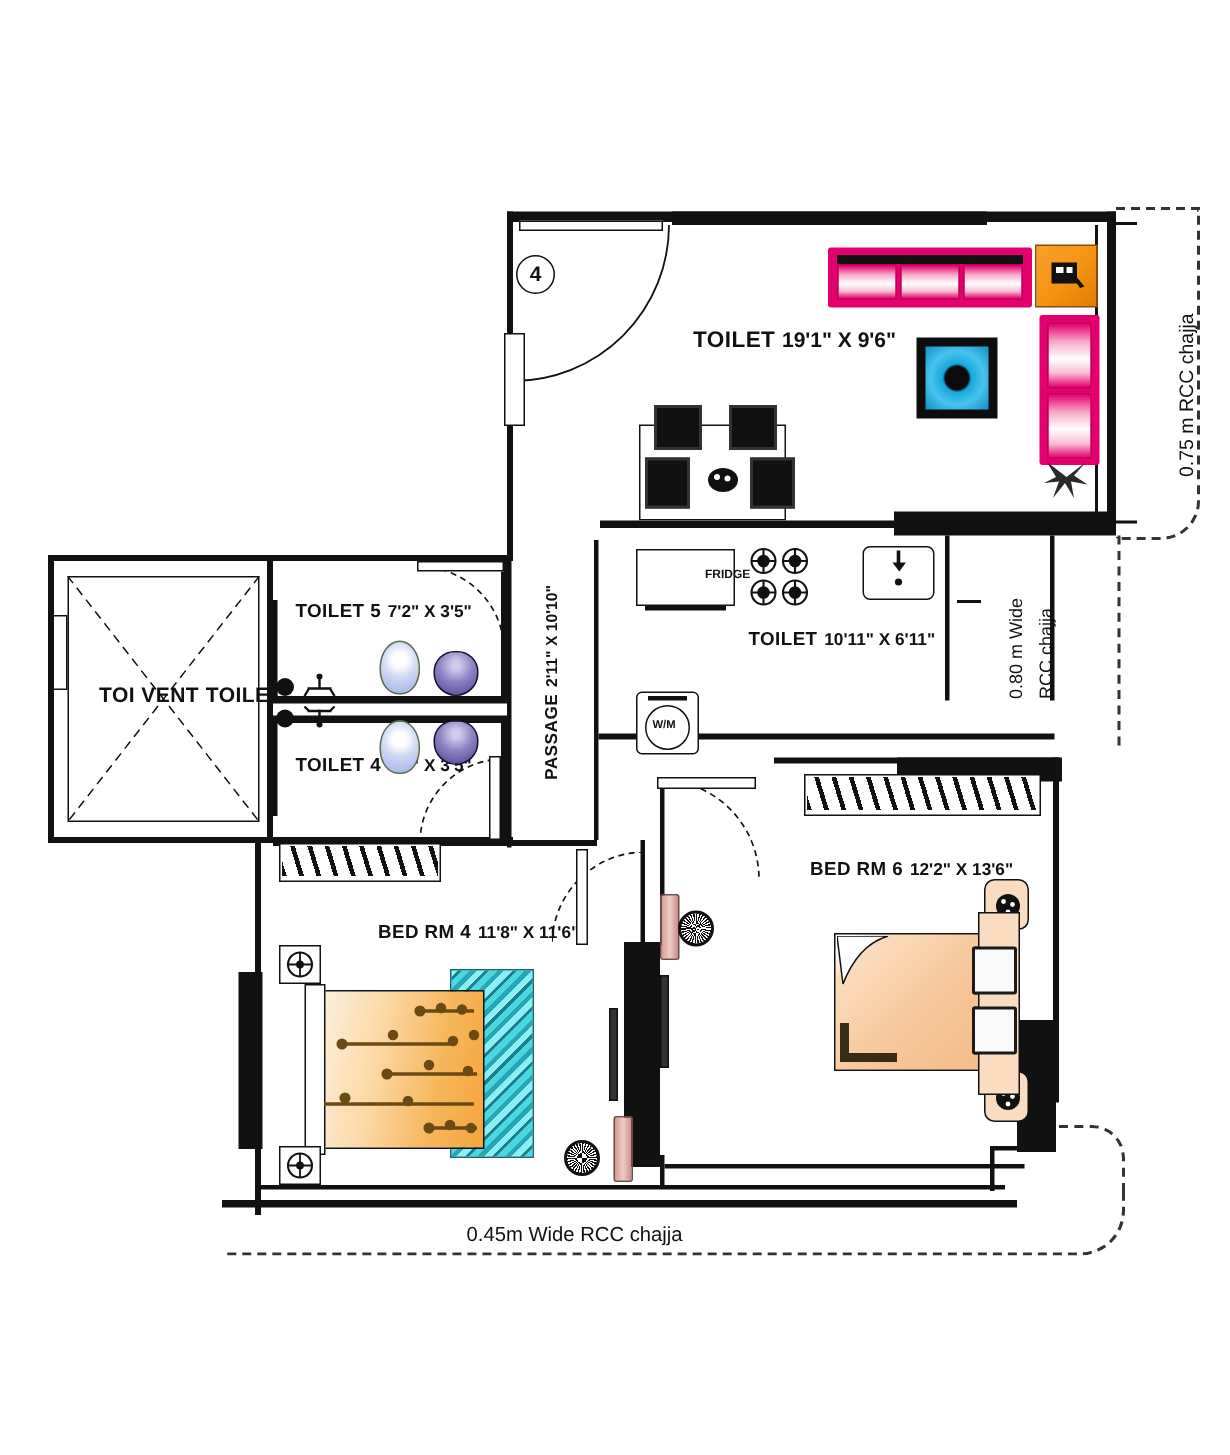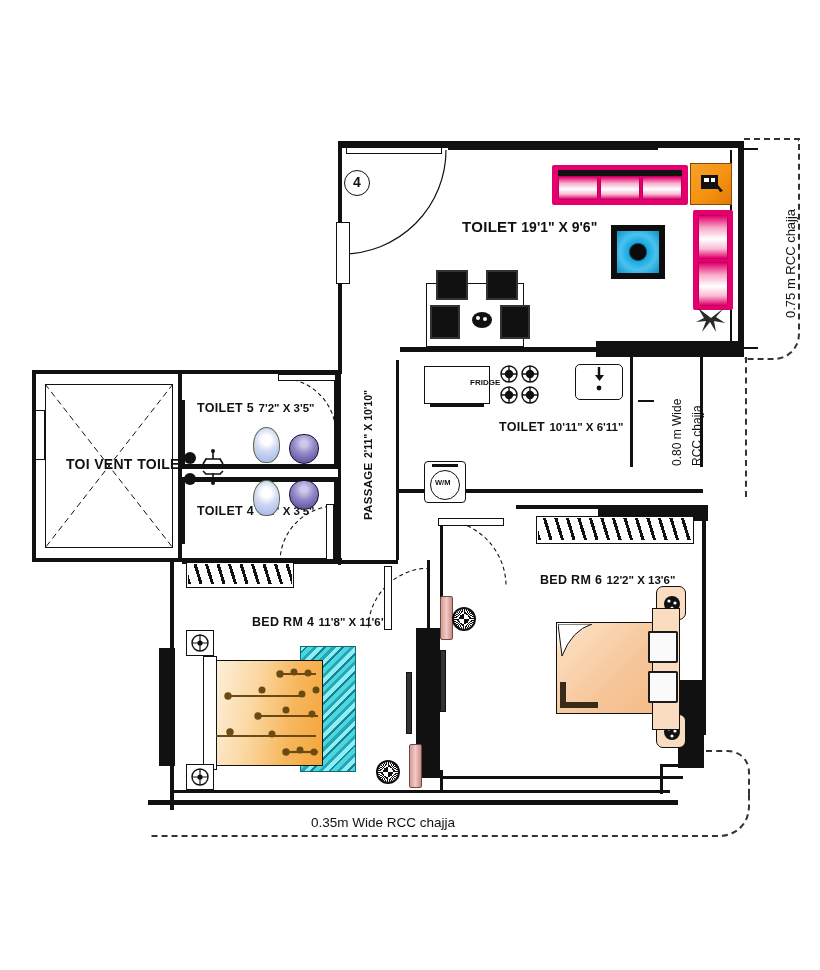--- a/index.html
+++ b/index.html
@@ -377,15 +377,15 @@
   <div class="abs pilaster" style="left:409px;top:744px;width:13px;height:44px;border-radius:2px;"></div>
   <div class="abs col-dot" style="left:376px;top:760px;width:24px;height:24px;"></div>
   <div class="abs" style="left:406px;top:672px;width:6px;height:62px;background:#333;border:1px solid #111;"></div>
   <div class="abs" style="left:440px;top:650px;width:6px;height:62px;background:#333;border:1px solid #111;"></div>
 
   <div class="lbl vert" style="left:784px;top:318px;transform:rotate(-90deg);font-size:13px;">0.75 m RCC chajja</div>
 
   <div class="lbl vert" style="left:671px;top:466px;transform:rotate(-90deg);font-size:12px;">0.80 m Wide</div>
   <div class="lbl vert" style="left:691px;top:466px;transform:rotate(-90deg);font-size:12px;">RCC chajja</div>
 
-  <div class="lbl" style="left:311px;top:815px;font-size:13.5px;">0.35m Wide RCC chajja</div>
+  <div class="lbl" style="left:311px;top:815px;font-size:13.5px;">0.45m Wide RCC chajja</div>
 
 </div>
 
 </body></html>

